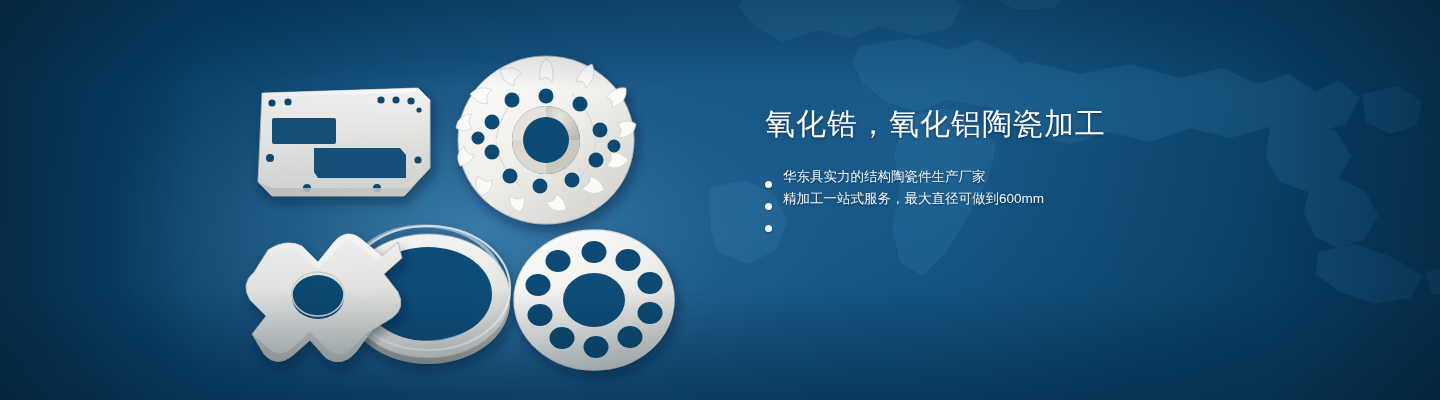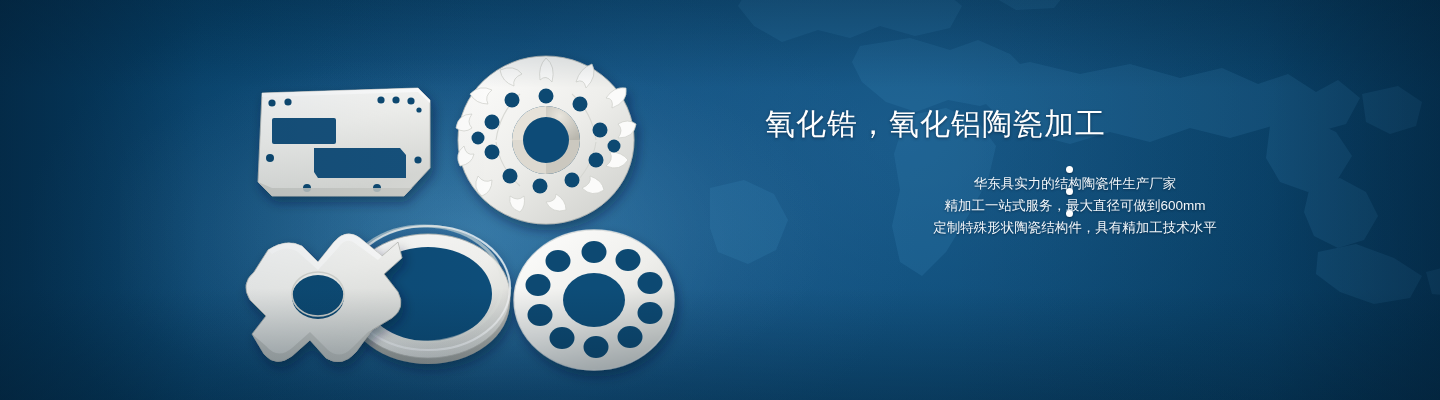--- a/index.html
+++ b/index.html
@@ -36,23 +36,22 @@
 
   
   .copy{position:absolute;left:765px;top:104px;width:620px;}
   .headline{
     color:#ffffff;font-size:30px;line-height:40px;letter-spacing:1px;
     font-weight:400;white-space:nowrap;
     text-shadow:0 1px 3px rgba(0,20,40,0.55);
   }
   .bullets{margin:0;padding:0;list-style:none;margin-top:22px;}
   .bullet{
-    display:flex;align-items:center;height:22px;margin-bottom:0px;
+    display:flex;align-items:flex-end;height:22px;margin-bottom:0px;
     white-space:nowrap;
-    flex-direction:column;
   }
   .dot{
     width:7px;height:7px;border-radius:50%;background:#ffffff;
     flex:0 0 7px;margin-right:11px;
     box-shadow:0 1px 2px rgba(0,15,30,0.45);
   }
   .bullet-text{
     color:#f2f7fb;font-size:13.5px;line-height:22px;
     text-shadow:0 1px 2px rgba(0,20,40,0.5);
   }
@@ -212,18 +211,17 @@
       <li class="bullet">
         <span class="dot"></span>
         <span class="bullet-text">华东具实力的结构陶瓷件生产厂家</span>
       </li>
       <li class="bullet">
         <span class="dot"></span>
         <span class="bullet-text">精加工一站式服务，最大直径可做到600mm</span>
       </li>
       <li class="bullet">
         <span class="dot"></span>
-        <span class="bullet-text">定制特殊形状陶瓷结构件，具有精加工技术水平</span>
       </li>
     </ul>
   </div>
 
 </div>
 
 </body></html>

